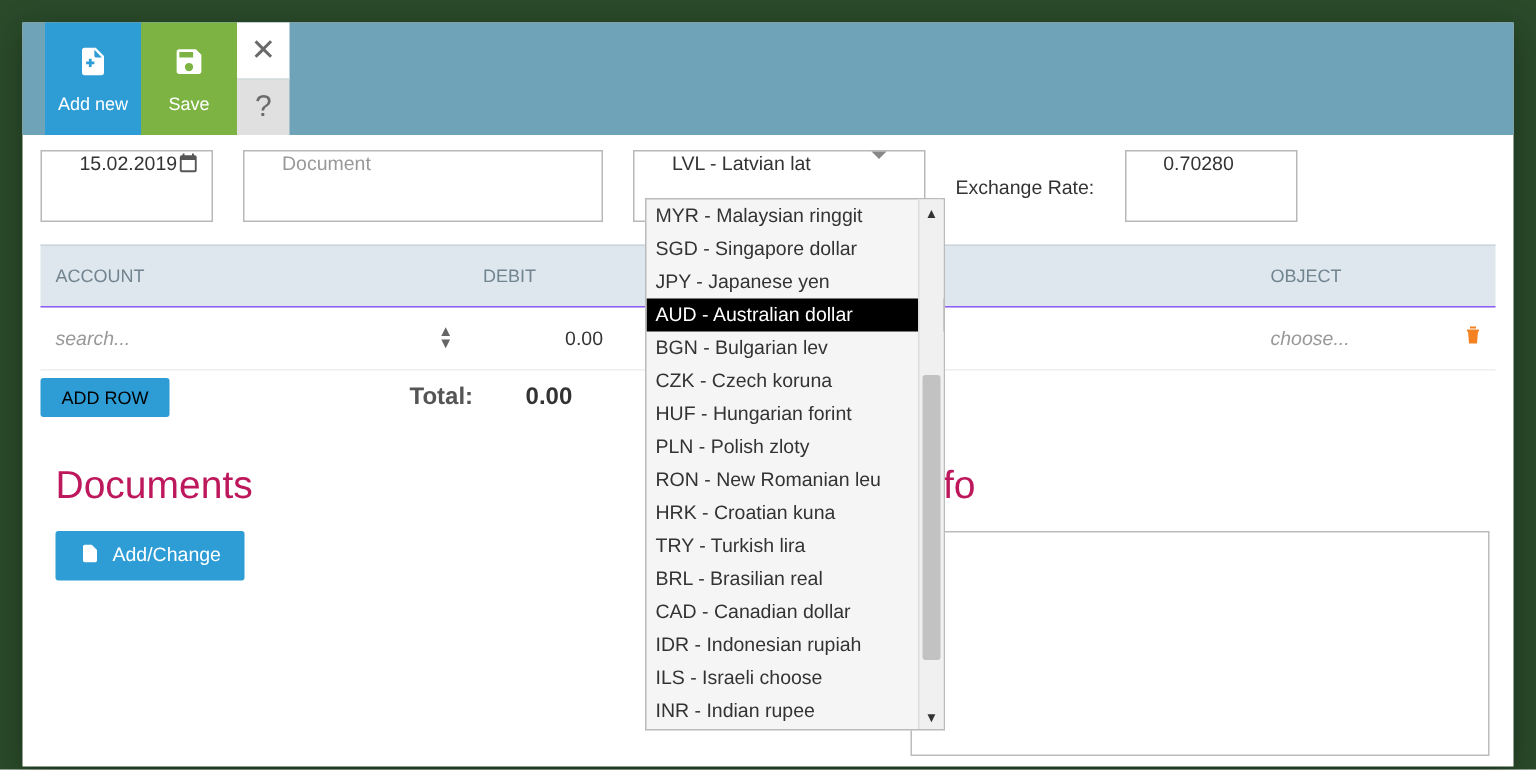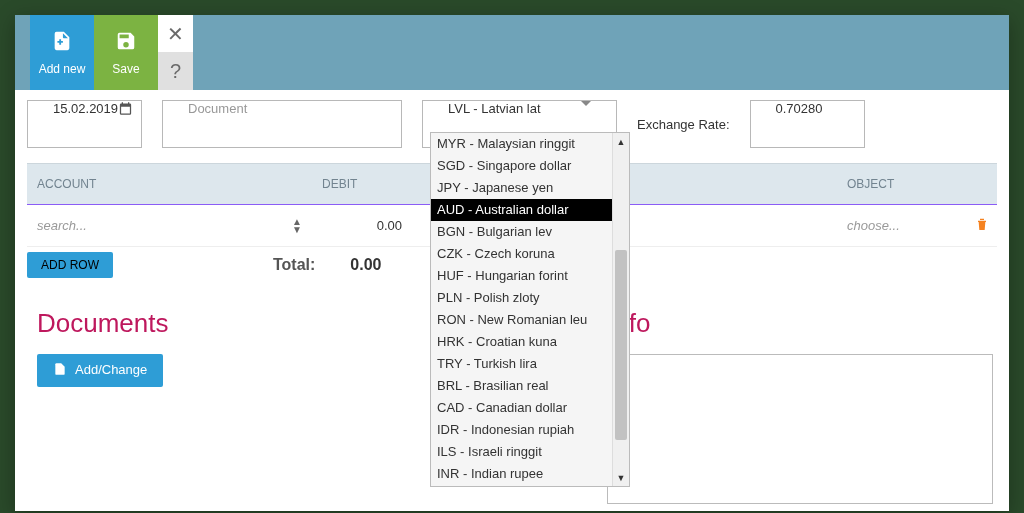--- a/index.html
+++ b/index.html
@@ -307,21 +307,21 @@
           <div class="dd-item">BGN - Bulgarian lev</div>
           <div class="dd-item">CZK - Czech koruna</div>
           <div class="dd-item">HUF - Hungarian forint</div>
           <div class="dd-item">PLN - Polish zloty</div>
           <div class="dd-item">RON - New Romanian leu</div>
           <div class="dd-item">HRK - Croatian kuna</div>
           <div class="dd-item">TRY - Turkish lira</div>
           <div class="dd-item">BRL - Brasilian real</div>
           <div class="dd-item">CAD - Canadian dollar</div>
           <div class="dd-item">IDR - Indonesian rupiah</div>
-          <div class="dd-item">ILS - Israeli ringgit</div>
+          <div class="dd-item">ILS - Israeli choose</div>
           <div class="dd-item">INR - Indian rupee</div>
           <div class="dd-item">KRW - South Korean won</div>
         </div>
       <div class="dd-scroll">
         <div class="dd-arrow">▲</div>
         <div class="dd-track">
           <div class="dd-thumb"></div>
         </div>
         <div class="dd-arrow">▼</div>
       </div>

